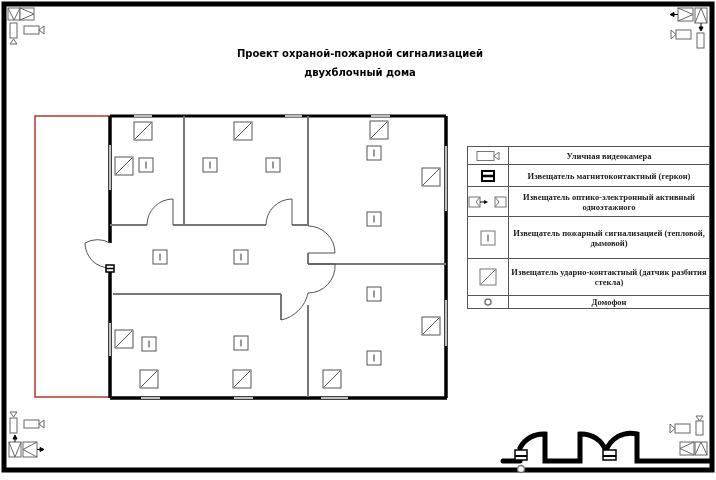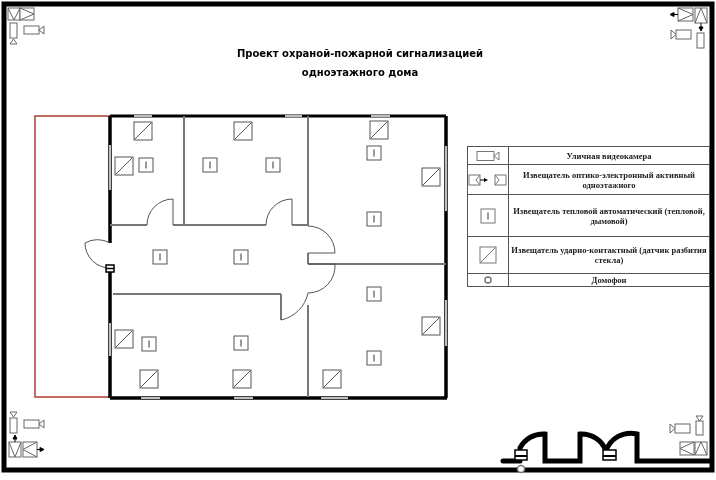--- a/index.html
+++ b/index.html
@@ -188,33 +188,42 @@
     <rect x="603" y="450" width="13" height="10" fill="#fff" stroke="#000" stroke-width="1.5"></rect>
     <line x1="603" y1="456" x2="616" y2="456" stroke="#000" stroke-width="2"></line>
   </g>
   <g>
     <circle cx="521" cy="469" r="3.5" fill="#fff" stroke="#777" stroke-width="1.5"></circle>
   </g>
 </svg>
 
 <div class="title">
   <div>Проект охраной-пожарной сигнализацией</div>
-  <div>одноэтажного дома</div>
+  <div>двухблочный дома</div>
 </div>
 
 <table class="legend">
   <tbody>
       <tr style="height:18px">
     <td class="sym">
       <svg width="26" height="12" viewBox="0 0 26 12">
             <rect x="2" y="1.5" width="17" height="9" fill="#fff" stroke="#777"></rect>
             <polygon points="19,6 24,2 24,10" fill="#fff" stroke="#777"></polygon>
           </svg>
     </td>
     <td class="desc">Уличная видеокамера</td>
+  </tr>
+  <tr style="height:22px">
+    <td class="sym">
+      <svg width="14" height="12" viewBox="0 0 14 12">
+            <rect x="1" y="1" width="12" height="10" fill="#fff" stroke="#000" stroke-width="2"></rect>
+            <line x1="1" y1="6" x2="13" y2="6" stroke="#000" stroke-width="2.5"></line>
+          </svg>
+    </td>
+    <td class="desc">Извещатель магнитоконтактный (геркон)</td>
   </tr>
   <tr style="height:30px">
     <td class="sym">
       <svg width="40" height="14" viewBox="0 0 40 14">
             <rect x="1" y="2" width="11" height="10" fill="#fff" stroke="#777"></rect>
             <polyline points="12,2 8,7 12,12" fill="none" stroke="#777"></polyline>
             <line x1="12" y1="7" x2="18" y2="7" stroke="#000"></line>
             <polygon points="20,7 16,5 16,9" fill="#000"></polygon>
             <rect x="27" y="2" width="11" height="10" fill="#fff" stroke="#777"></rect>
             <polyline points="27,2 31,7 27,12" fill="none" stroke="#777"></polyline>
@@ -222,21 +231,21 @@
     </td>
     <td class="desc">Извещатель оптико-электронный активный одноэтажного</td>
   </tr>
   <tr style="height:42px">
     <td class="sym">
       <svg width="16" height="16" viewBox="0 0 16 16">
             <rect x="1" y="1" width="14" height="14" fill="#fff" stroke="#777"></rect>
             <line x1="8" y1="4.5" x2="8" y2="11.5" stroke="#333"></line>
           </svg>
     </td>
-    <td class="desc">Извещатель тепловой автоматический (тепловой, дымовой)</td>
+    <td class="desc">Извещатель пожарный сигнализацией (тепловой, дымовой)</td>
   </tr>
   <tr style="height:37px">
     <td class="sym">
       <svg width="18" height="18" viewBox="0 0 18 18">
             <rect x="1" y="1" width="16" height="16" fill="#fff" stroke="#777"></rect>
             <line x1="1.5" y1="16.5" x2="16.5" y2="1.5" stroke="#777"></line>
           </svg>
     </td>
     <td class="desc">Извещатель ударно-контактный (датчик разбития стекла)</td>
   </tr>

